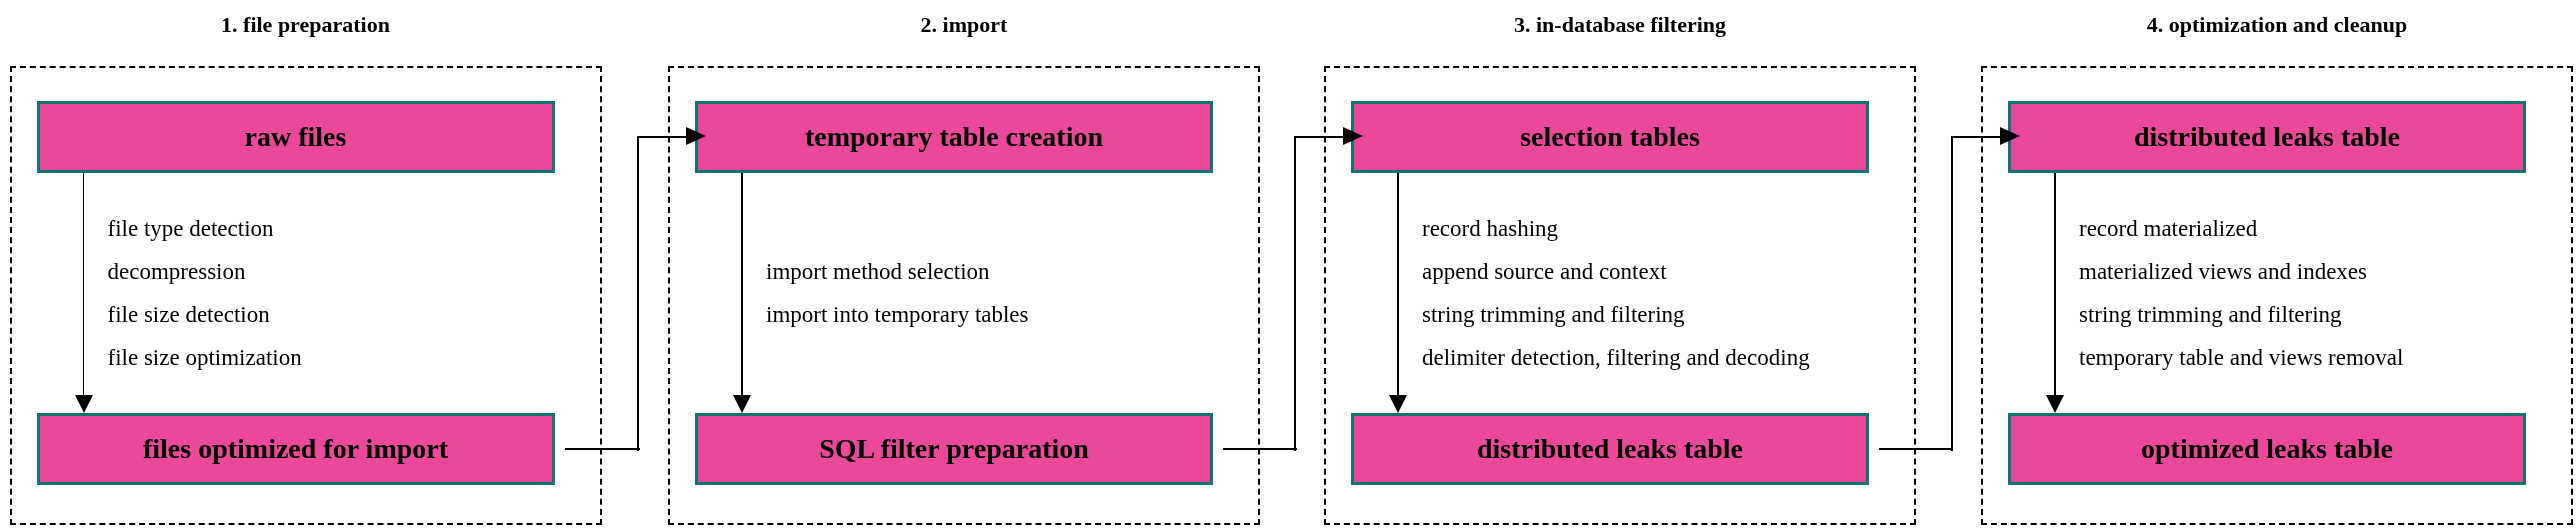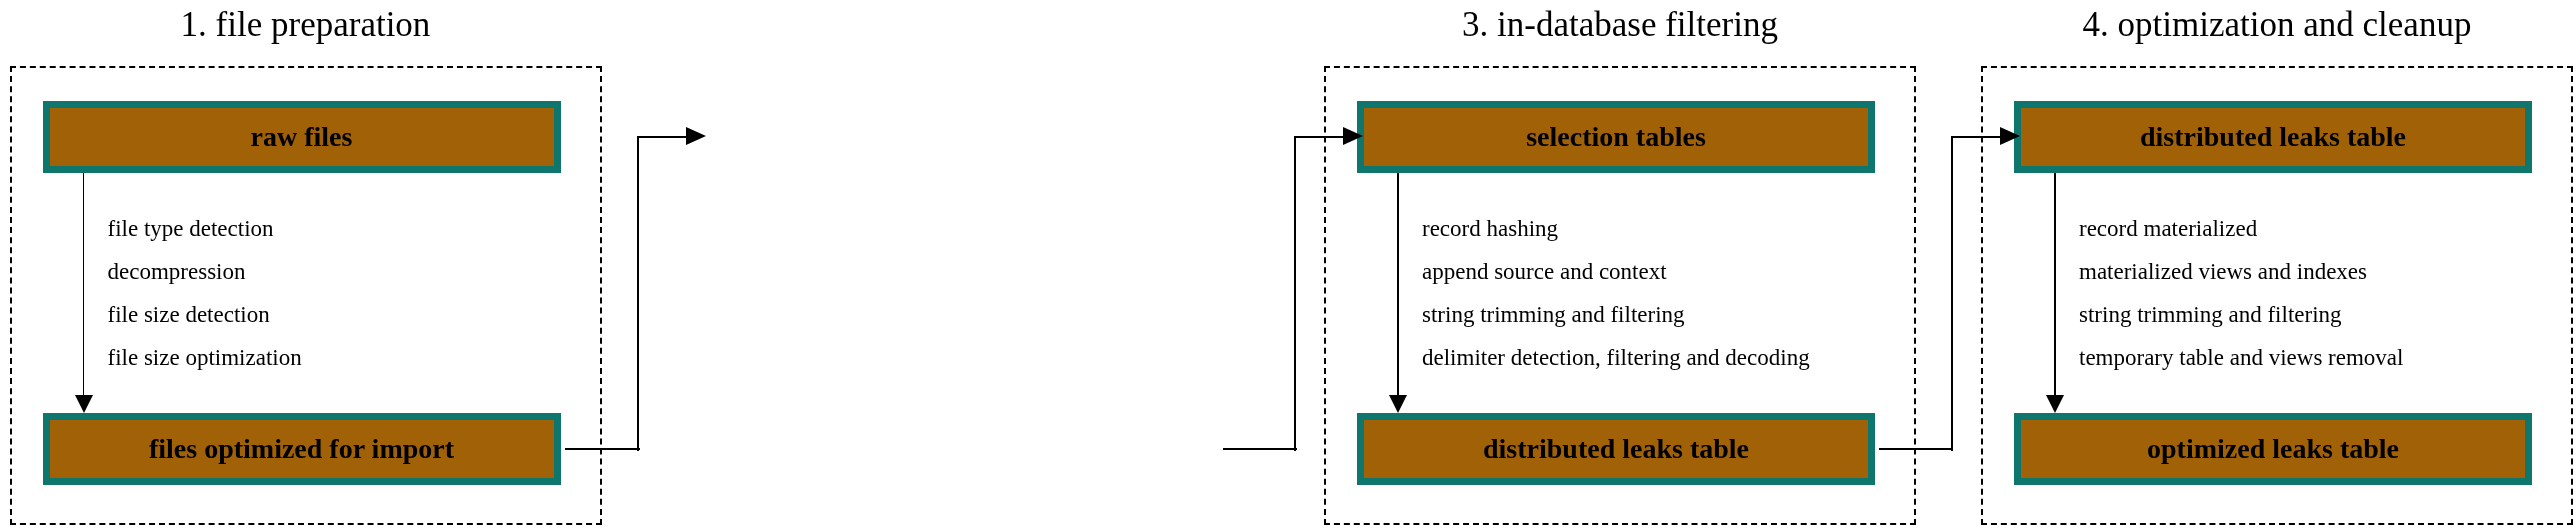--- a/index.html
+++ b/index.html
@@ -11,33 +11,33 @@
     color: #000000;
     overflow: hidden;
   }
   .canvas { position: absolute; left: 0; top: 0; width: 2576px; height: 532px; }
 
   .panel { position: absolute; top: 0; width: 592px; height: 532px; }
 
   .stage-title {
     position: absolute; top: 6px; left: 0; width: 100%;
     text-align: center;
-    font-size: 35px; font-weight: normal; line-height: 38px;
+    font-size: 22px; font-weight: bold; line-height: 38px;
     white-space: nowrap;
   }
 
   .boundary {
     position: absolute; left: 0; top: 66px;
     width: 592px; height: 459px;
     border: 2.4px dashed #000000;
   }
 
   .node {
-    position: absolute; left: 33px; width: 518px; height: 72px;
-    border: 7px solid #0f766e; background: #a16207;
+    position: absolute; left: 27px; width: 518px; height: 72px;
+    border: 3px solid #0f766e; background: #ec4899;
     display: flex; align-items: center; justify-content: center;
     font-size: 28px; font-weight: bold; white-space: nowrap;
   }
   .node-top { top: 101px; }
   .node-bottom { top: 413px; }
 
   .steps {
     position: absolute; left: 98px;
     font-size: 23px; line-height: 43px;
     white-space: nowrap;
@@ -78,20 +78,32 @@
     <div class="darrow-head"></div>
     <div class="steps steps-four">
       <div class="step">file type detection</div>
       <div class="step">decompression</div>
       <div class="step">file size detection</div>
       <div class="step">file size optimization</div>
     </div>
     <div class="node node-bottom">files optimized for import</div>
   </section>
 
+  <section class="panel" style="left:668px">
+    <h2 class="stage-title">2. import</h2>
+    <div class="boundary"></div>
+    <div class="node node-top">temporary table creation</div>
+    <div class="darrow-shaft"></div>
+    <div class="darrow-head"></div>
+    <div class="steps steps-two">
+      <div class="step">import method selection</div>
+      <div class="step">import into temporary tables</div>
+    </div>
+    <div class="node node-bottom">SQL filter preparation</div>
+  </section>
 
   <section class="panel" style="left:1324px">
     <h2 class="stage-title">3. in-database filtering</h2>
     <div class="boundary"></div>
     <div class="node node-top">selection tables</div>
     <div class="darrow-shaft"></div>
     <div class="darrow-head"></div>
     <div class="steps steps-four">
       <div class="step">record hashing</div>
       <div class="step">append source and context</div>

